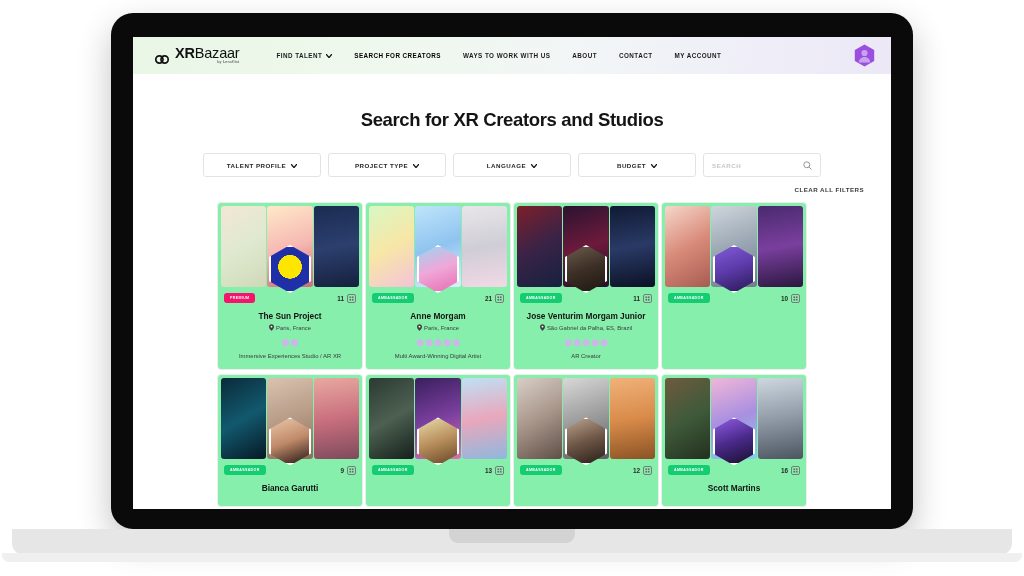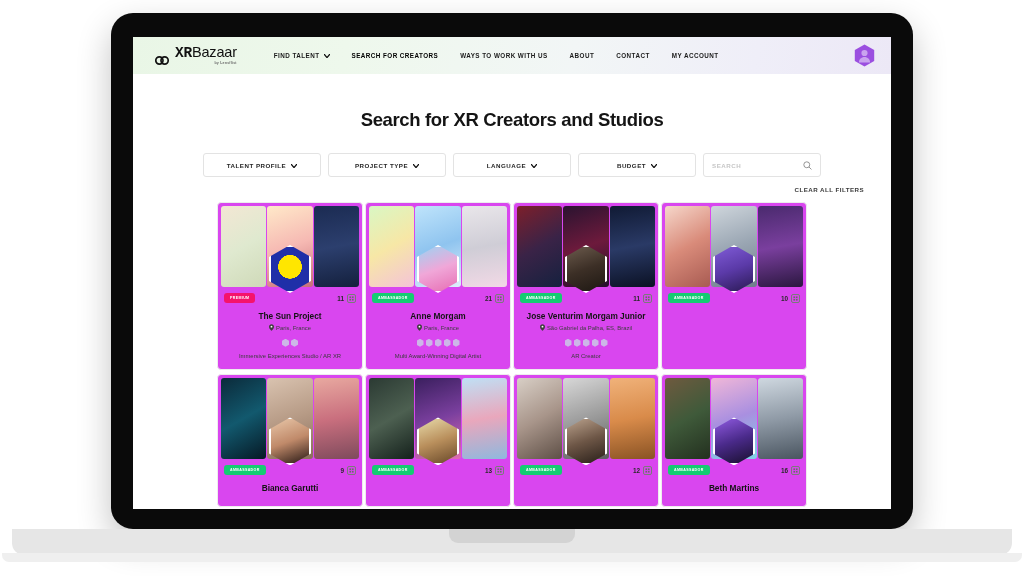--- a/index.html
+++ b/index.html
@@ -62,21 +62,21 @@
     position: relative;
   }
   .logo { display: flex; align-items: flex-end; gap: 5px; margin-right: 26px; }
   .logo-mark { display:flex; align-items:center; }
   .logo-text {
     font-size: 14.5px; font-weight: 700; color: #111;
     letter-spacing: -.2px; line-height: 1;
     display: flex; flex-direction: column;
   }
   .logo-text .bz { display: inline; }
-  .logo-text .bz b { font-weight: 800; font-family: Liberation Mono, monospace; }
+  .logo-text .bz b { font-weight: 800; }
   .logo-text .bz span.light { font-weight: 400; }
   .logo-sub {
     font-size: 3.6px; color: #6b6b6b; text-align: right;
     letter-spacing: .2px; margin-top: 1px;
   }
   .nav { display: flex; align-items: center; gap: 0; flex: 1; }
   .nav-item {
     font-size: 6.3px; letter-spacing: .45px; color: #1a1a1a;
     font-weight: 600; padding: 0 11px; white-space: nowrap;
     display: flex; align-items: center; gap: 4px; cursor: pointer;
@@ -126,21 +126,21 @@
   
   .grid {
     display: grid;
     grid-template-columns: repeat(4, 146px);
     gap: 0 2px;
     justify-content: center;
     margin-top: 9px;
   }
   .card {
     width: 146px;
-    background: #d946ef;
+    background: #86efac;
     border: 1px solid #ededed;
     border-radius: 4px;
     overflow: hidden;
     position: relative;
     margin-bottom: 4px;
     cursor: pointer;
   }
   .card-media {
     position: relative; height: 84px;
     display: flex; gap: 1px; padding: 3px 3px 0;
@@ -584,21 +584,21 @@
           <svg width="5" height="5" viewBox="0 0 6 6">
             <rect x="0.5" y="0.5" width="2" height="2" fill="#6a6a6a"></rect>
             <rect x="3.5" y="0.5" width="2" height="2" fill="#6a6a6a"></rect>
             <rect x="0.5" y="3.5" width="2" height="2" fill="#6a6a6a"></rect>
             <rect x="3.5" y="3.5" width="2" height="2" fill="#6a6a6a"></rect>
           </svg>
         </span>
       </span>
     </div>
     <div class="card-body">
-      <div class="card-name">Beth Martins</div>
+      <div class="card-name">Scott Martins</div>
 
     </div>
             </div>
           </div>
       </div>
 
     </div>
   </div>
 
   <div class="laptop-base"></div>

